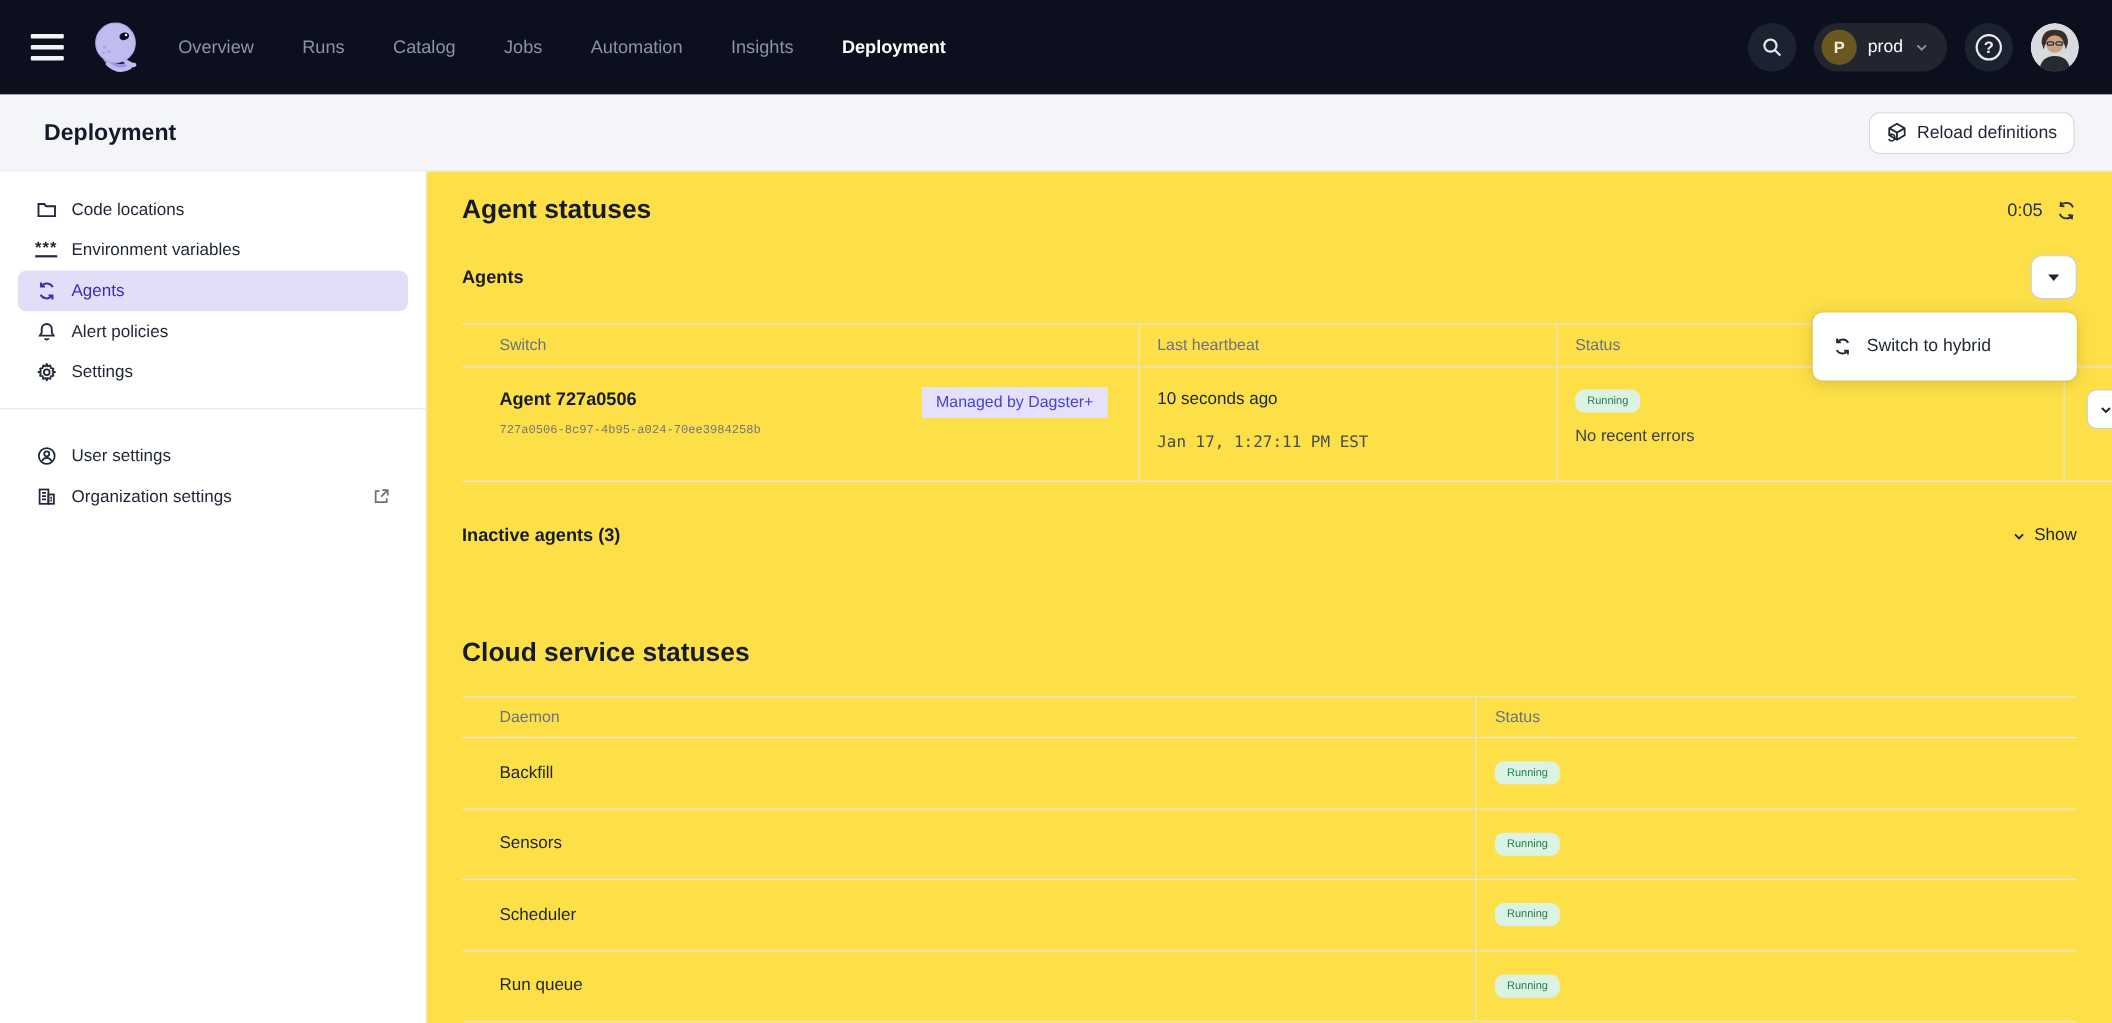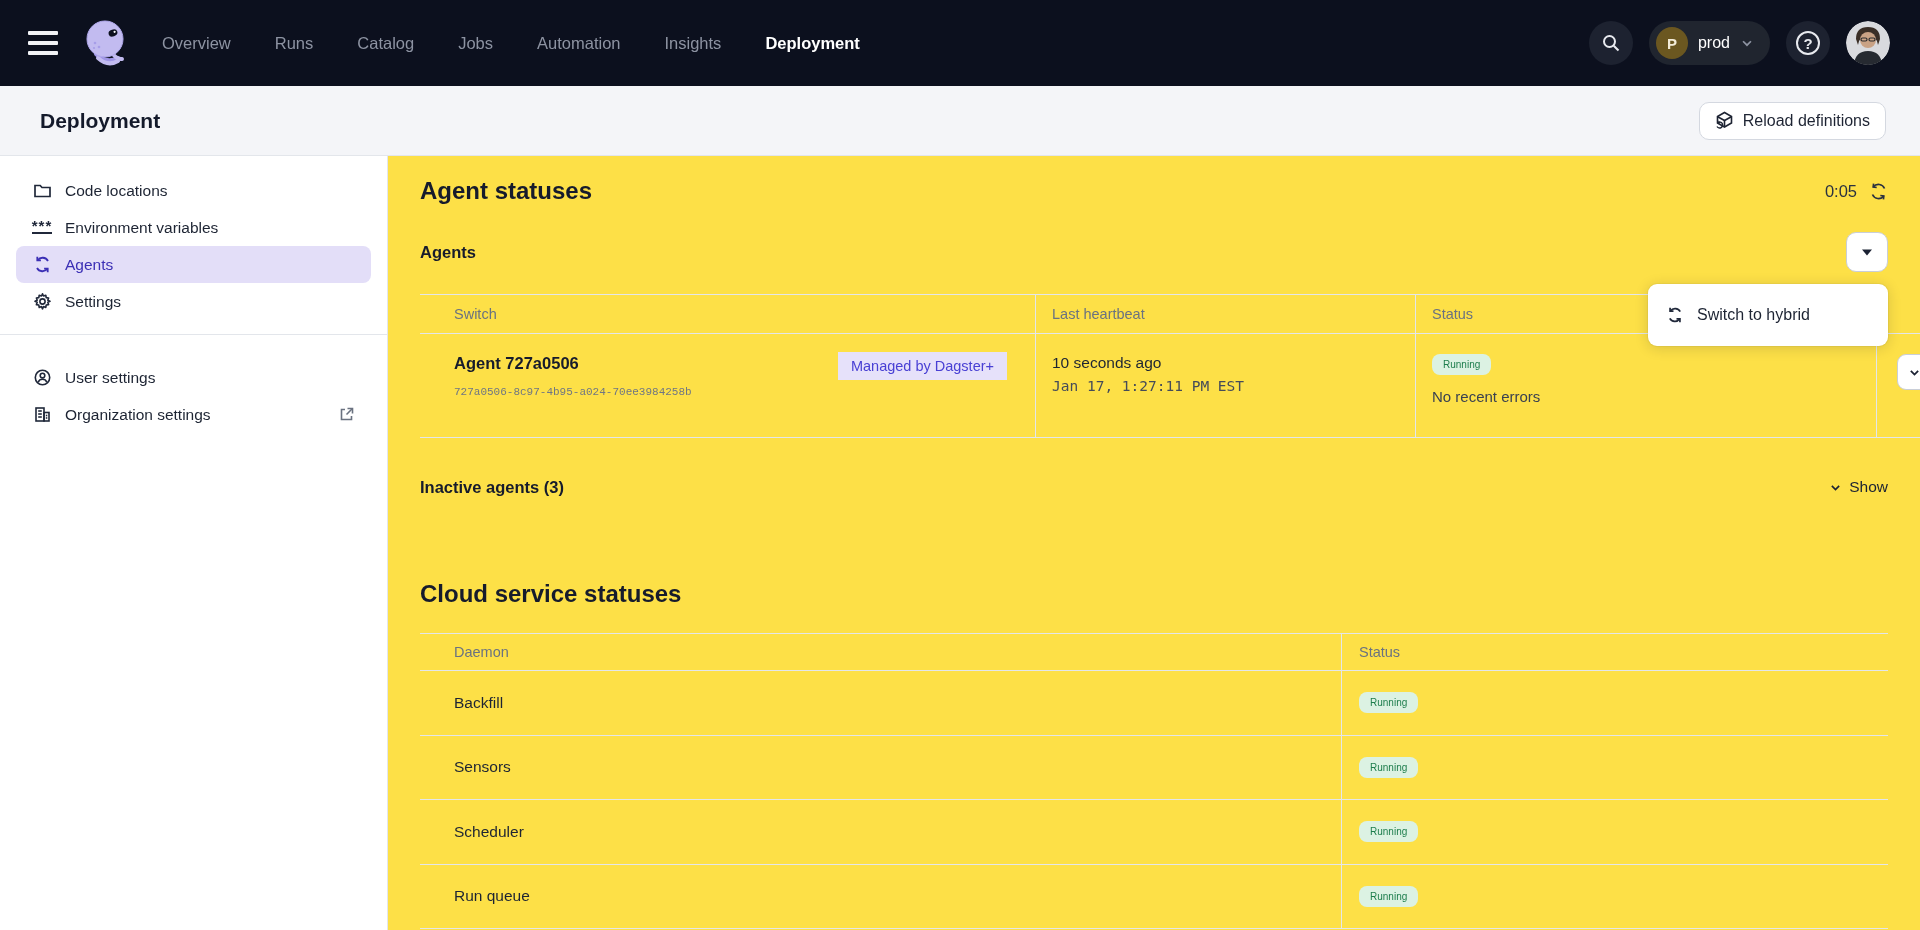--- a/index.html
+++ b/index.html
@@ -54,21 +54,21 @@
   .ag-grid > div { border-bottom:1px solid var(--border,#e3e6eb); }
   .ag-grid > .vline { border-right:1px solid var(--border,#e3e6eb); }
   .th { height:39px; display:flex; align-items:center; font-size:14.5px; color:#6a7280; padding-left:16px; }
   .th.first, .td.first { padding-left:34px; }
   .td { min-height:104px; padding-top:20px; padding-left:16px; font-size:15.5px; }
   .agent-name { font-size:16.5px; font-weight:700; color:#161b2c; }
   .agent-id { margin-top:13px; font-family:Liberation Mono, monospace; font-size:11px; color:#6f7683; }
   .cell1 { display:flex; justify-content:space-between; align-items:flex-start; padding-right:28px; }
   .badge-purple { background:var(--purple_badge_bg,#e6e1fa); color:var(--purple_badge_text,#4940d4); font-size:14.5px; padding:6px 13px; border-radius:0; white-space:nowrap; margin-top:-2px; }
   .hb-rel { color:#1d2433; }
-  .hb-time { margin-top:6px; font-family:"DejaVu Sans Mono","Liberation Mono",monospace; font-size:14.5px; color:#454b59; }
+  .hb-time { margin-top:22px; font-family:"DejaVu Sans Mono","Liberation Mono",monospace; font-size:14.5px; color:#454b59; }
   .badge-running { display:inline-block; background:var(--running_bg,#dcf2e3); color:var(--running_text,#1e7e4d); font-size:10px; padding:5px 11px; border-radius:8px; }
   .status-note { margin-top:13px; font-size:15px; color:#3a4150; }
   .row-action-btn { margin:20px 0 0 20px; width:34px; height:36px; background:#fff; border:1px solid #c9ced8; border-radius:9px; display:flex; align-items:center; justify-content:center; color:#1b2233; cursor:pointer; }
 
   .inactive-row { margin-top:25px; height:48px; display:flex; align-items:center; }
   .show-toggle { margin-left:auto; display:flex; align-items:center; gap:7px; font-size:15.5px; color:#1b2233; background:none; border:none; font-family:inherit; cursor:pointer; }
 
   .cloud-h2 { margin-top:64px; line-height:38px; }
 
   .daemon-table { margin-top:20px; border-top:1px solid var(--border,#e3e6eb); }
@@ -195,20 +195,29 @@
     <div class="side-item active">
       <span class="sicon">
         <svg width="19" height="19" viewBox="0 0 19 19" fill="none" stroke="currentColor" stroke-width="1.8">
           <path d="M15 6 A6.2 6.2 0 0 0 4.6 5.2"></path>
             <path d="M4.3 1.8 v3.6 h3.6"></path>
           <path d="M4 13 A6.2 6.2 0 0 0 14.4 13.8"></path>
             <path d="M14.7 17.2 v-3.6 h-3.6"></path>
         </svg>
       </span>
       <span>Agents</span>
+    </div>
+    <div class="side-item">
+      <span class="sicon">
+        <svg width="19" height="19" viewBox="0 0 19 19" fill="none" stroke="currentColor" stroke-width="1.7">
+            <path d="M9.5 2.5 a4.6 4.6 0 0 1 4.6 4.6 v3.4 l1.6 2.6 h-12.4 l1.6-2.6 v-3.4 a4.6 4.6 0 0 1 4.6-4.6 z"></path>
+            <path d="M7.8 15.5 a1.8 1.8 0 0 0 3.4 0"></path>
+          </svg>
+      </span>
+      <span>Alert policies</span>
     </div>
     <div class="side-item">
       <span class="sicon">
         <svg width="19" height="19" viewBox="0 0 19 19" fill="none" stroke="currentColor" stroke-width="1.6">
           <circle cx="9.5" cy="9.5" r="2.6"></circle>
           <path d="M9.5 1.8 l1 2.2 2.3-0.8 0.4 2.4 2.4 0.4-0.8 2.3 2.2 1-2.2 1 0.8 2.3-2.4 0.4-0.4 2.4-2.3-0.8-1 2.2-1-2.2-2.3 0.8-0.4-2.4-2.4-0.4 0.8-2.3-2.2-1 2.2-1-0.8-2.3 2.4-0.4 0.4-2.4 2.3 0.8 z" stroke-linejoin="round"></path>
         </svg>
       </span>
       <span>Settings</span>
     </div>

